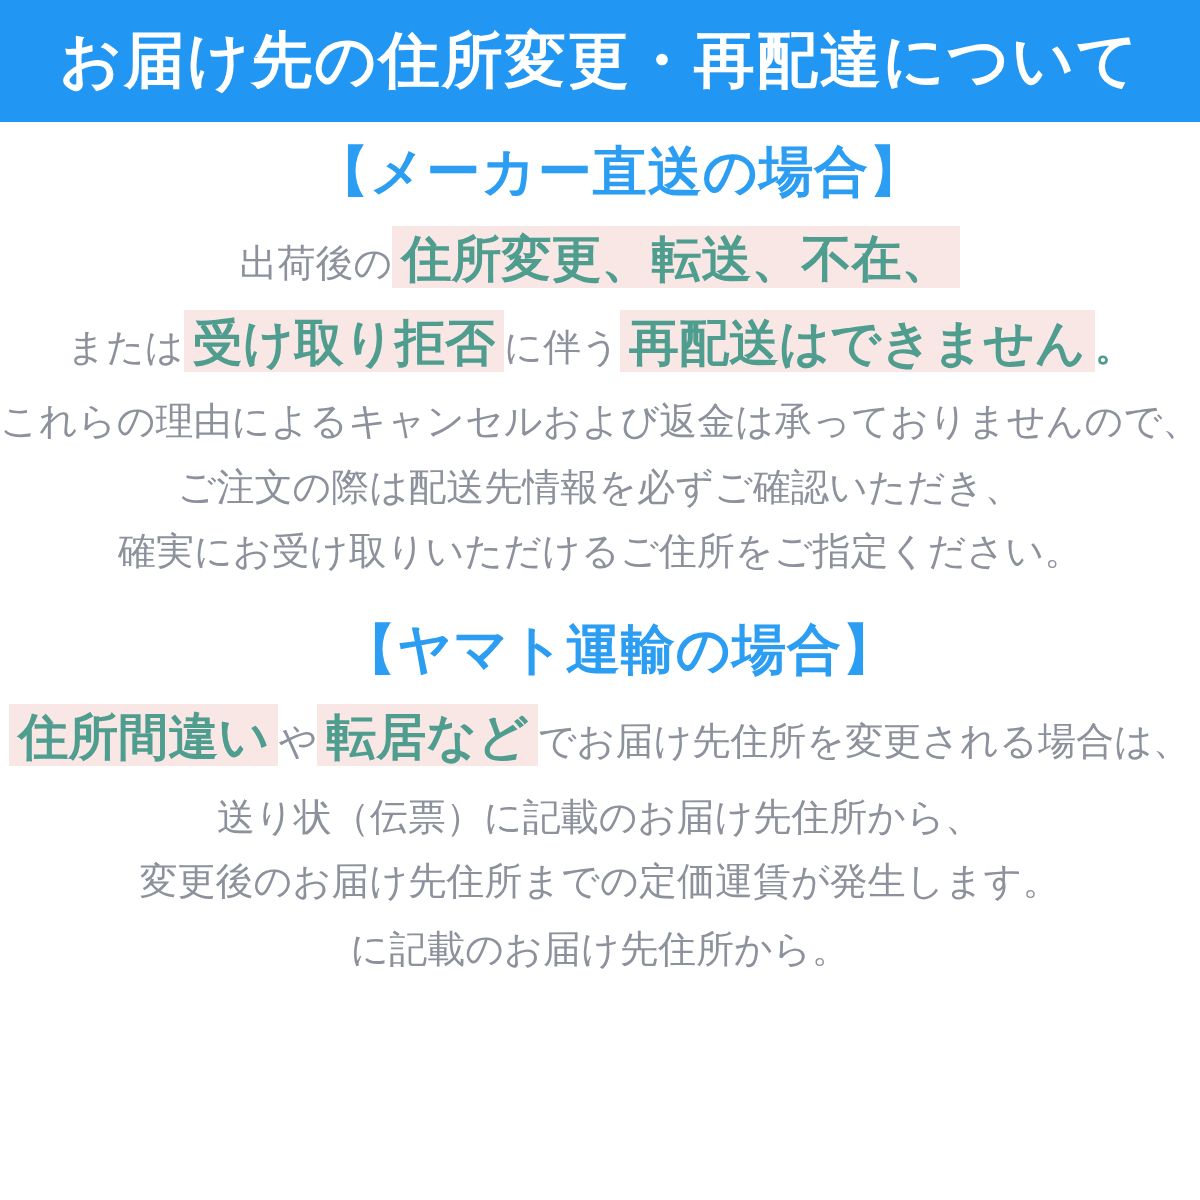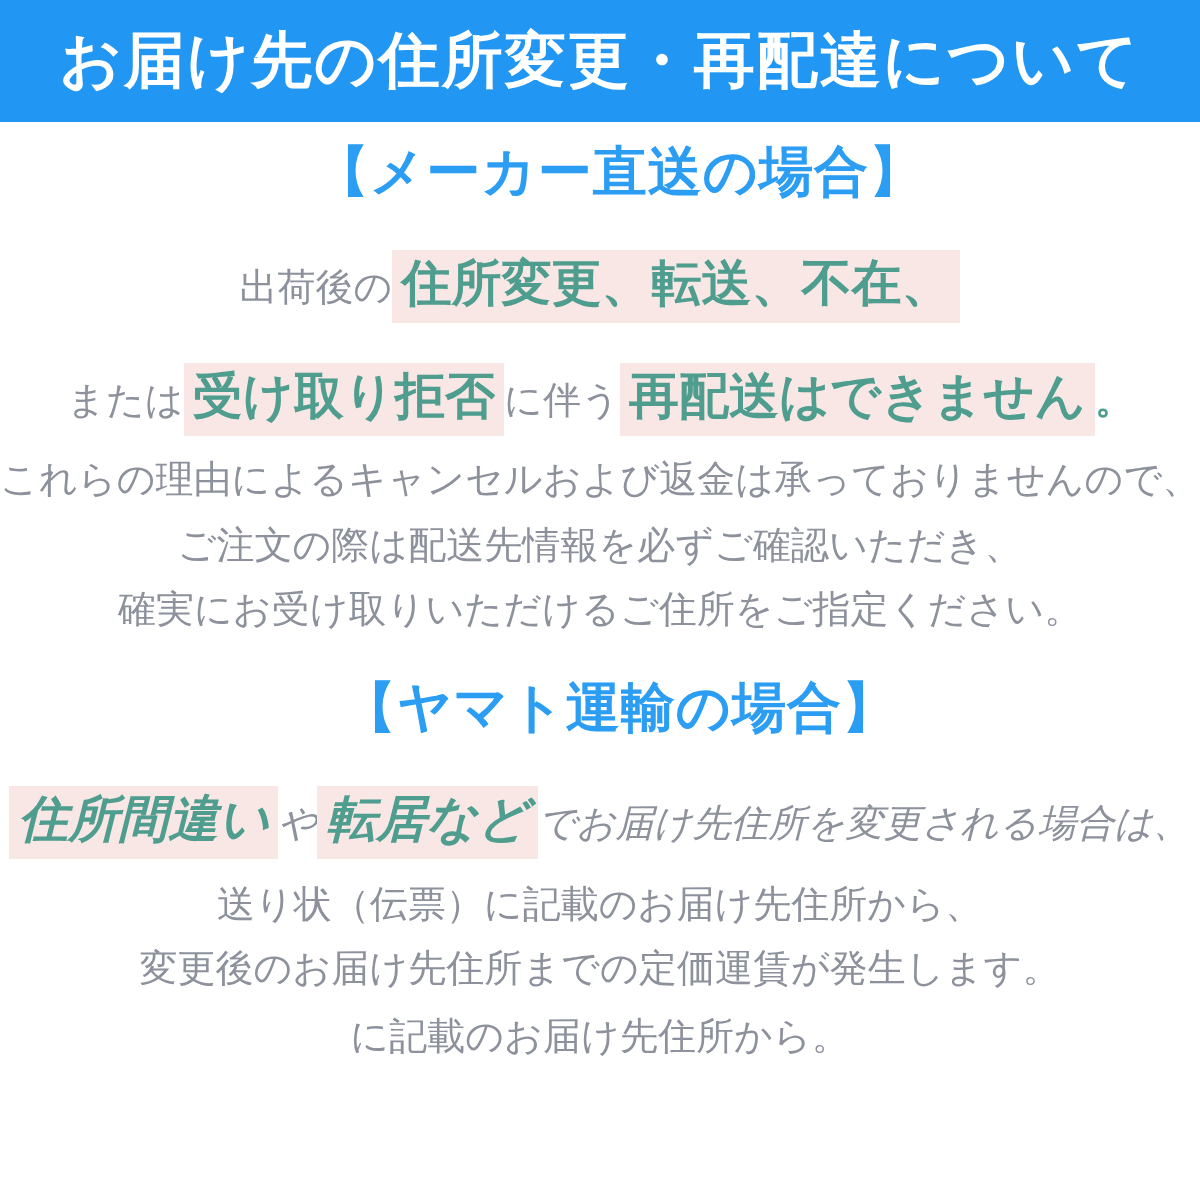--- a/index.html
+++ b/index.html
@@ -62,31 +62,30 @@
     color: var(--highlight-text, #4e9d8f);
     font-weight: 600;
   }
   .hl {
     display: inline-block;
     color: var(--highlight-text, #4e9d8f);
     background: var(--highlight-bg, #f8e7e4);
     font-size: 50px;
     font-weight: 600;
     line-height: 58px;
-    padding: 4px 9px 11px;
+    padding: 4px 9px 0;
     vertical-align: baseline;
-    margin-top: 24px;
   }
   
   .section-maker .line:nth-child(1) { margin-top: 18px; }
   .section-maker .line:nth-child(2) { margin-top: 16px; }
   .section-maker .line:nth-child(3) { margin-top: 12px; text-align: right; }
   .section-maker .line:nth-child(4) { margin-top: 4px; }
   .section-maker .line:nth-child(5) { margin-top: 2px; }
-  .section-yamato .line:nth-child(1) { margin-top: 18px; font-style: italic; }
+  .section-yamato .line:nth-child(1) { margin-top: 18px; }
   .section-yamato .line:nth-child(2) { margin-top: 14px; }
   .section-yamato .line:nth-child(3) { margin-top: 2px; }
   .section-yamato .line:nth-child(4) { margin-top: 6px; }
   .section-yamato .line:nth-child(5) { margin-top: 6px; }
   .section-yamato .line:nth-child(6) { margin-top: 16px; }
   .footer-note {
     margin: 8px 0 0;
     text-align: center;
     color: var(--heading-blue, #2b9df2);
     font-size: 44px;

